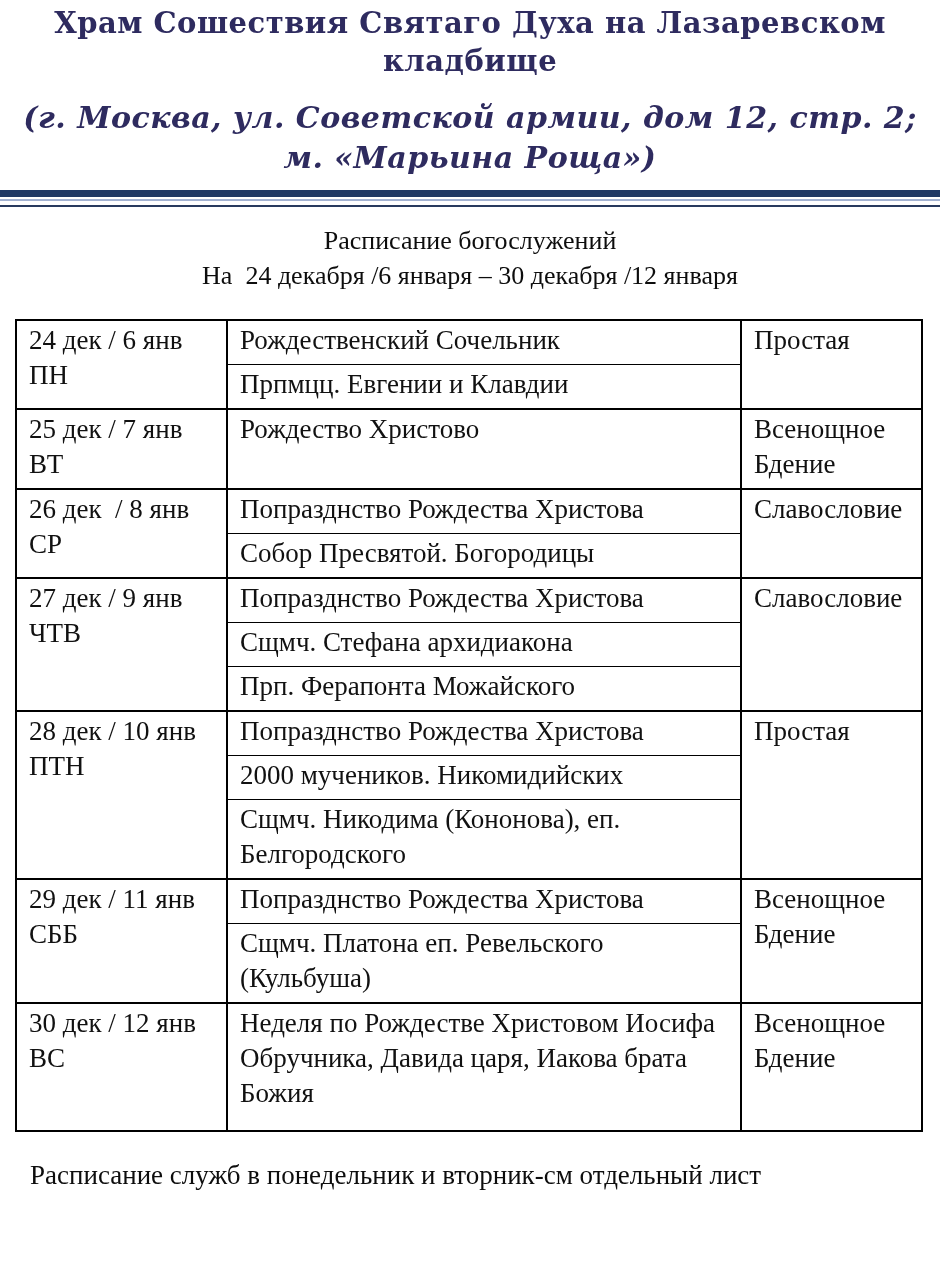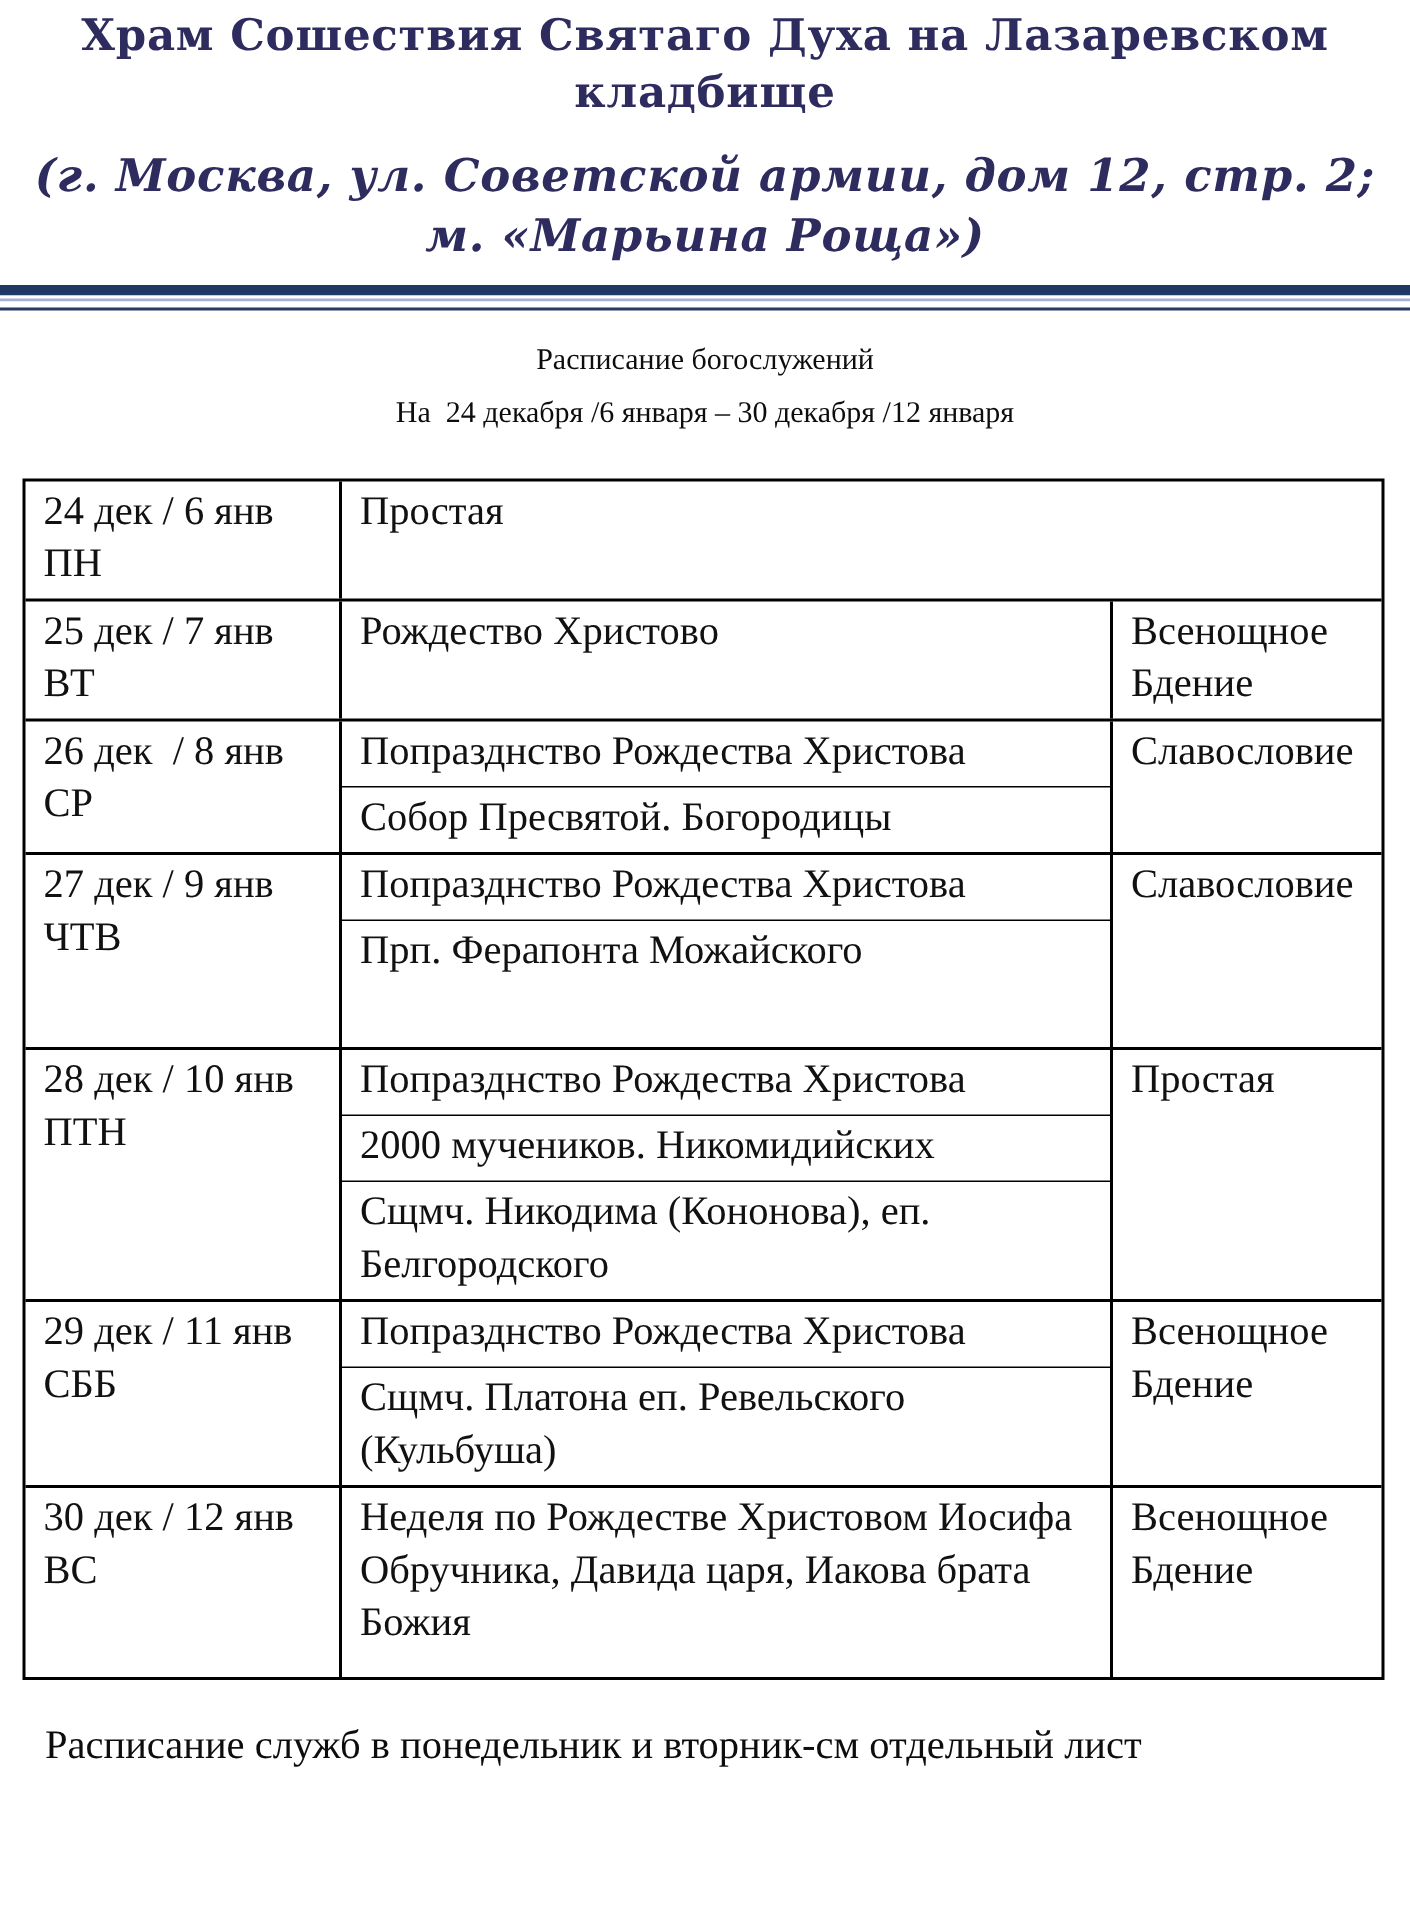--- a/index.html
+++ b/index.html
@@ -43,21 +43,21 @@
   .divider { width: 100%; }
   .divider .bar-thick { height: 7px; background: #1f3864; }
   .divider .gap-a { height: 2px; background: #ffffff; }
   .divider .bar-light { height: 2px; background: #a3b2d1; }
   .divider .gap-b { height: 4px; background: #ffffff; }
   .divider .bar-thin { height: 2px; background: #283a5e; }
 
   
   .schedule-title {
     text-align: center;
-    font-size: 20px;
+    font-size: 26px;
     line-height: 35px;
     margin-top: 16px;
     margin-bottom: 26px;
     color: #0d0d0d;
   }
   .schedule-title .t-line2 { white-space: pre-wrap; }
 
   
   .schedule-table {
     margin: 0 15px 0 15px;
@@ -126,20 +126,24 @@
   <div class="t-line1">Расписание богослужений</div>
   <div class="t-line2">На  24 декабря /6 января – 30 декабря /12 января</div>
 </div>
 
 <div class="schedule-table">
     <div class="t-row">
       <div class="cell date-cell">
         <div class="date-line">24 дек / 6 янв</div>
         <div class="day-line">ПН</div>
       </div>
+      <div class="cell services-cell">
+        <div class="service-item">Рождественский Сочельник</div>
+        <div class="service-item">Прпмцц. Евгении и Клавдии</div>
+      </div>
       <div class="cell type-cell">Простая</div>
     </div>
     <div class="t-row">
       <div class="cell date-cell">
         <div class="date-line">25 дек / 7 янв</div>
         <div class="day-line">ВТ</div>
       </div>
       <div class="cell services-cell">
         <div class="service-item">Рождество Христово</div>
       </div>
@@ -156,20 +160,21 @@
       </div>
       <div class="cell type-cell">Славословие</div>
     </div>
     <div class="t-row">
       <div class="cell date-cell">
         <div class="date-line">27 дек / 9 янв</div>
         <div class="day-line">ЧТВ</div>
       </div>
       <div class="cell services-cell">
         <div class="service-item">Попразднство Рождества Христова</div>
+        <div class="service-item">Сщмч. Стефана архидиакона</div>
         <div class="service-item">Прп. Ферапонта Можайского</div>
       </div>
       <div class="cell type-cell">Славословие</div>
     </div>
     <div class="t-row">
       <div class="cell date-cell">
         <div class="date-line">28 дек / 10 янв</div>
         <div class="day-line">ПТН</div>
       </div>
       <div class="cell services-cell">

